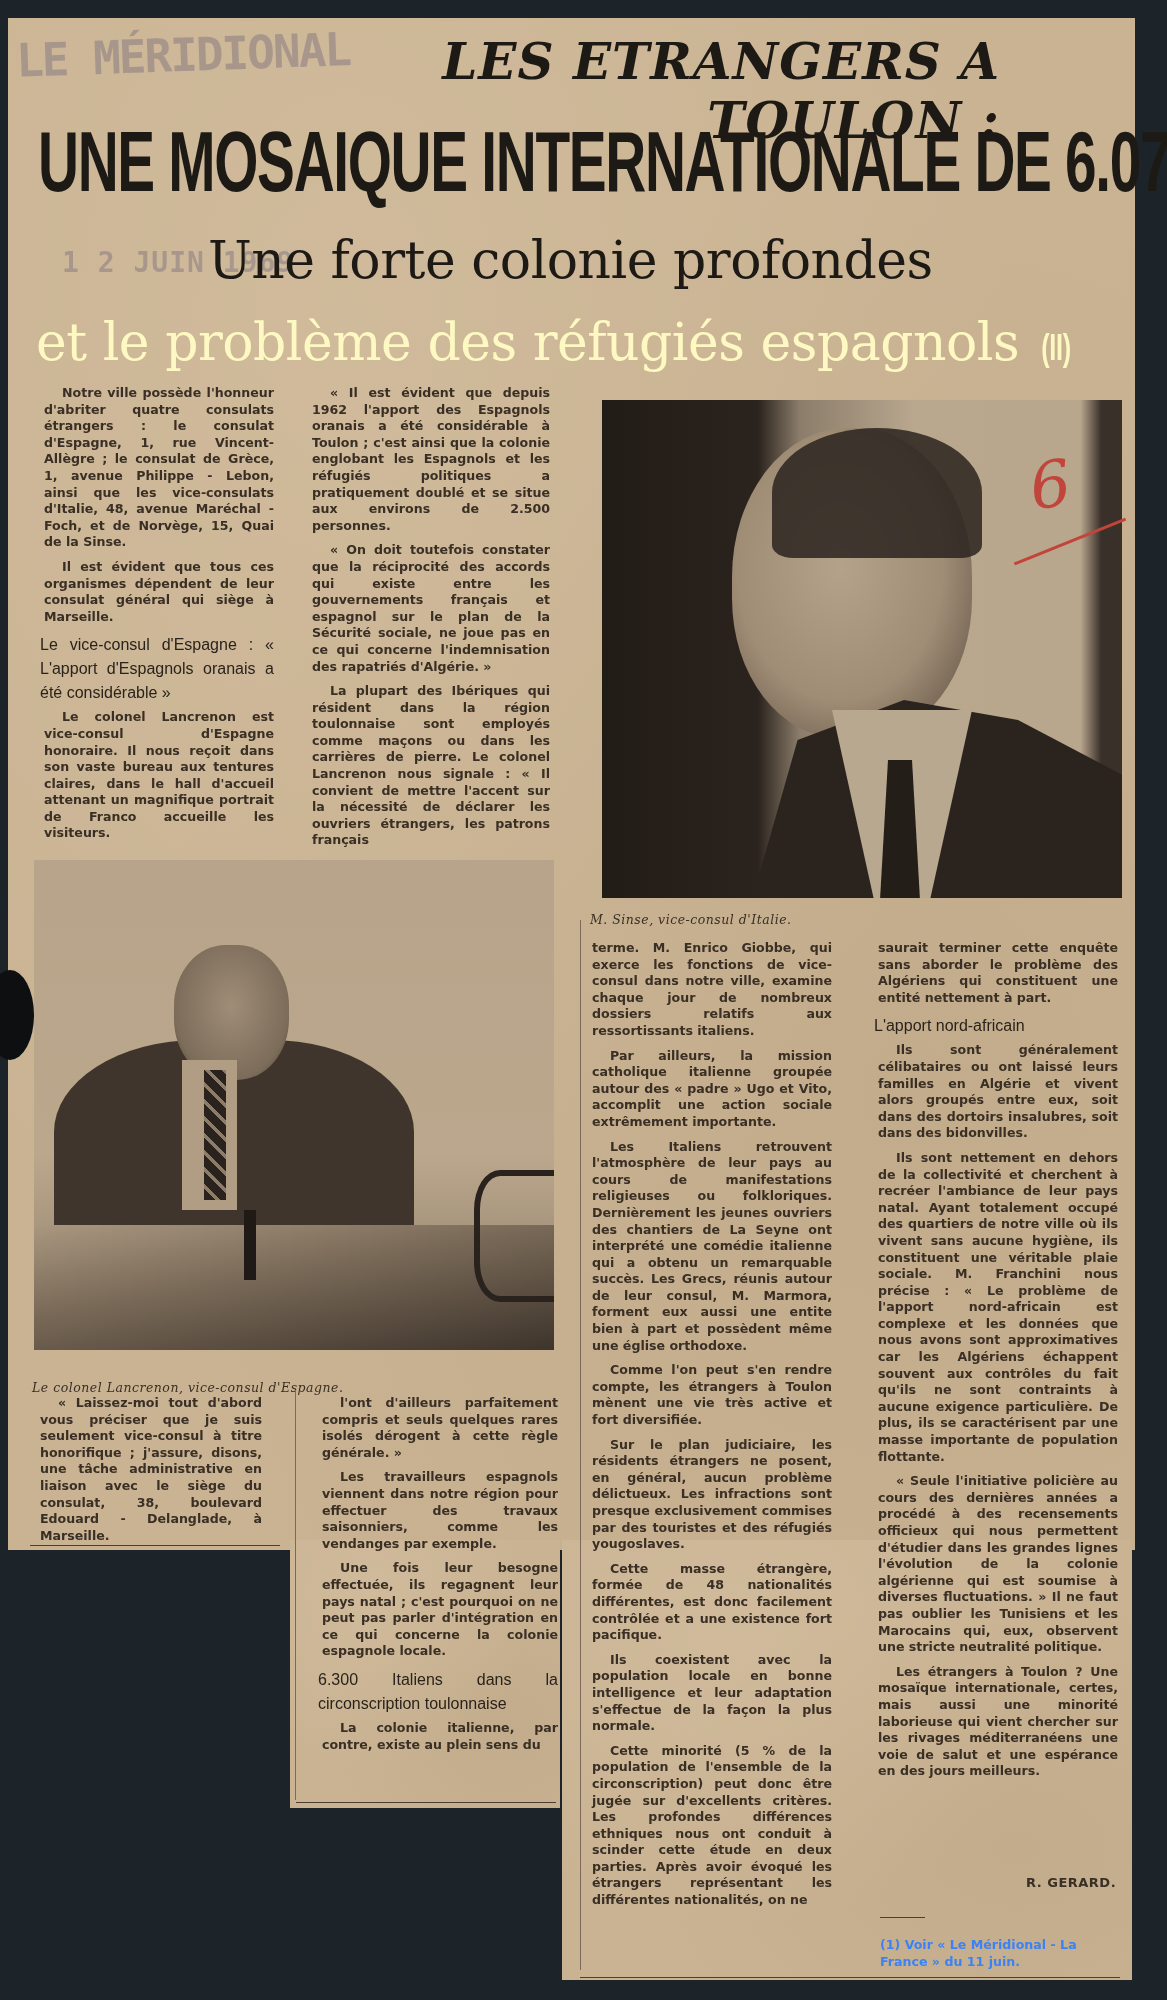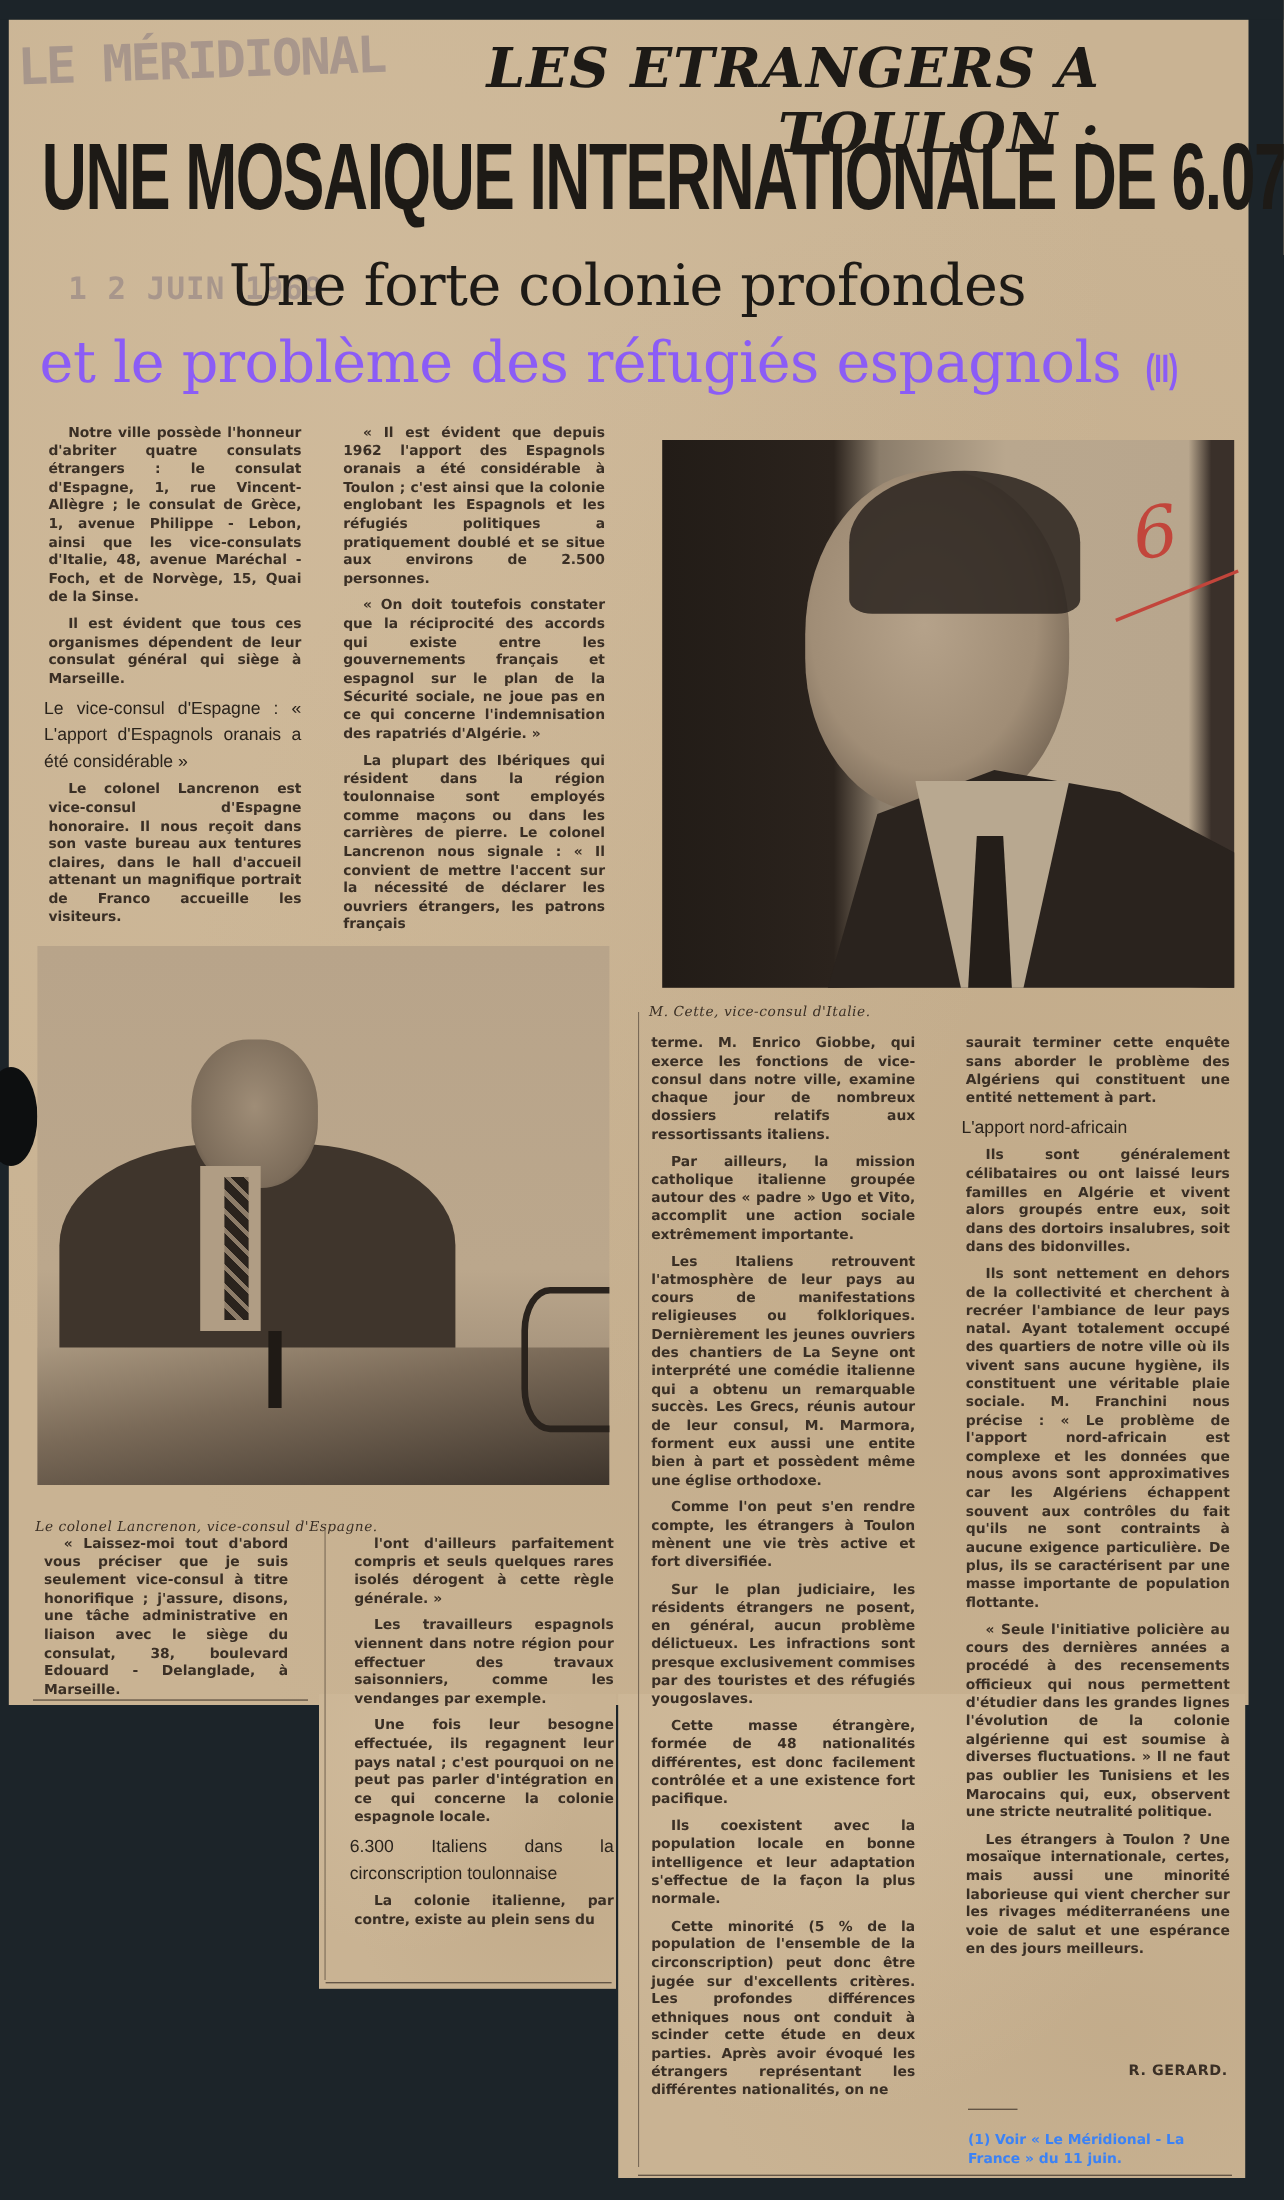--- a/index.html
+++ b/index.html
@@ -33,22 +33,22 @@
     position: absolute; left: 38px; top: 112px; width: 1080px; height: 100px;
     font-family: "Liberation Sans", sans-serif; font-weight: bold;
     font-size: 86px; color: #1d1a16; letter-spacing: -2px;
     transform: scaleX(0.66); transform-origin: left top; white-space: nowrap;
   }
   .subhead1 {
     position: absolute; left: 208px; top: 230px;
     font-family: "DejaVu Serif", serif; font-size: 52px; color: #1d1a16; letter-spacing: -0.5px;
   }
   .subhead2 {
-    position: absolute; left: 36px; top: 300px;
-    font-family: "DejaVu Serif", serif; font-size: 52px; color: #8b5cf6; letter-spacing: -0.5px;
+    position: absolute; left: 36px; top: 312px;
+    font-family: "DejaVu Serif", serif; font-size: 52px; color: #fef9c3; letter-spacing: -0.5px;
   }
   .part { font-family: "Liberation Sans", sans-serif; font-weight: bold; font-size: 36px; transform: scaleX(0.7); display: inline-block; }
 
   .col {
     position: absolute; font-family: "DejaVu Sans", sans-serif; font-weight: bold;
     font-size: 12.6px; line-height: 16.6px; color: #3a2f25; text-align: justify;
   }
   .col p { margin: 0 0 8px 0; text-indent: 18px; }
   .col h3 {
     margin: 2px 0 4px -4px; font-family: "Liberation Sans", sans-serif; font-weight: normal;
@@ -189,21 +189,21 @@
 
 <div class="photo photo1">
   <div class="head"></div>
   <div class="hair"></div>
   <div class="suit"></div>
   <div class="shirt"></div>
   <div class="tie"></div>
 </div>
 <div class="mark6">6</div>
 <div class="markline"></div>
-<div class="cap cap1">M. Cette, vice-consul d'Italie.</div>
+<div class="cap cap1">M. Sinse, vice-consul d'Italie.</div>
 
 <div class="photo2">
   <div class="body"></div>
   <div class="head"></div>
   <div class="shirt"></div>
   <div class="tie"></div>
   <div class="desk"></div>
   <div class="pen"></div>
   <div class="phone"></div>
 </div>

